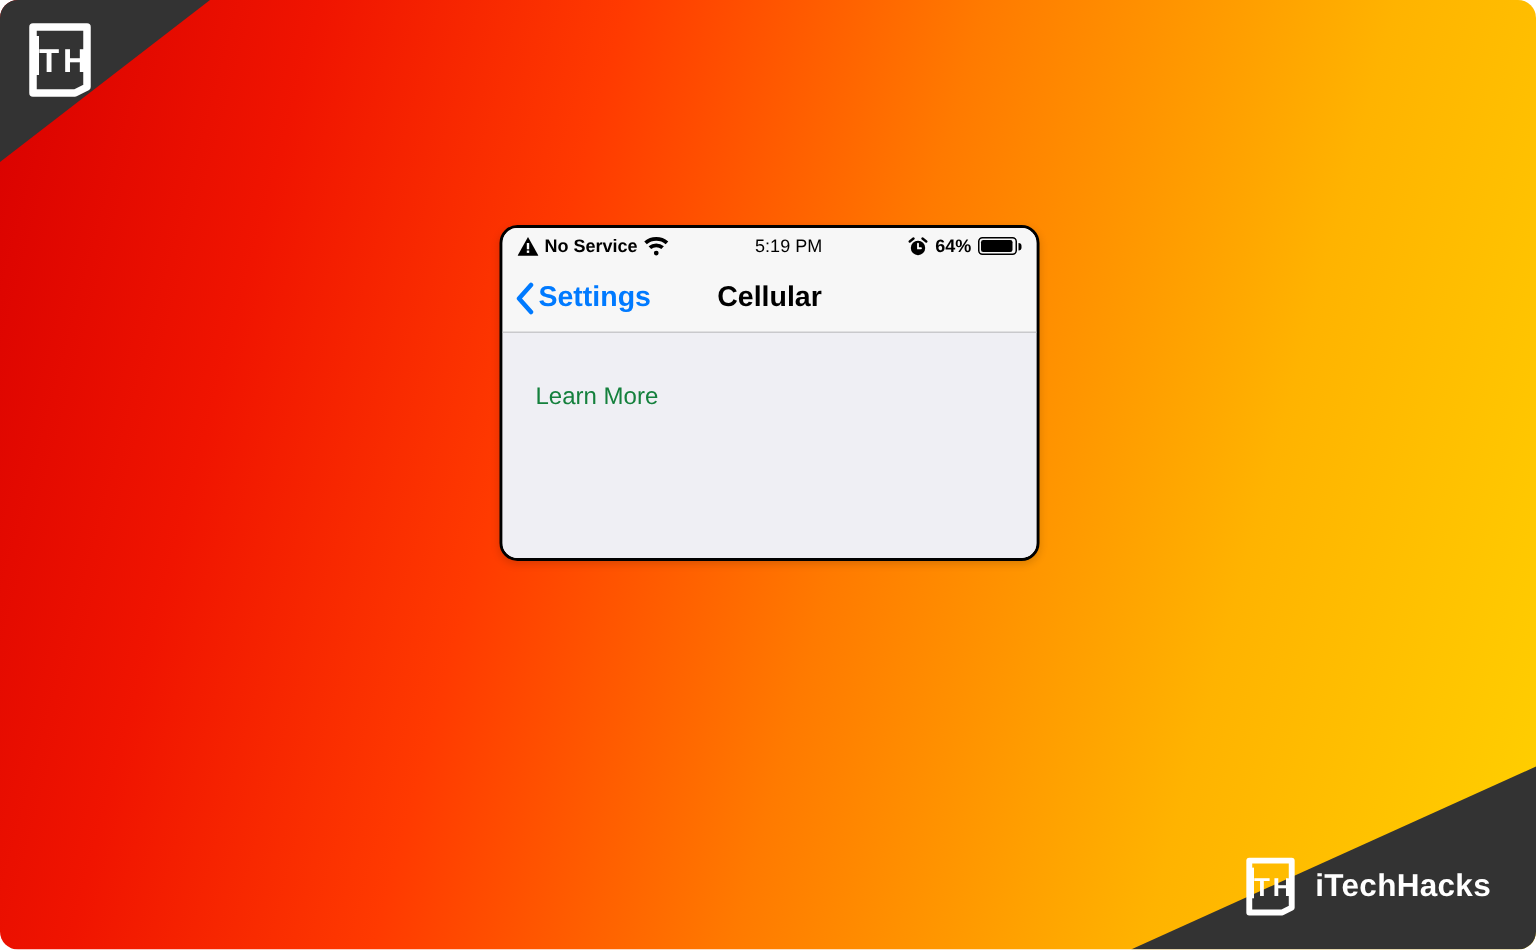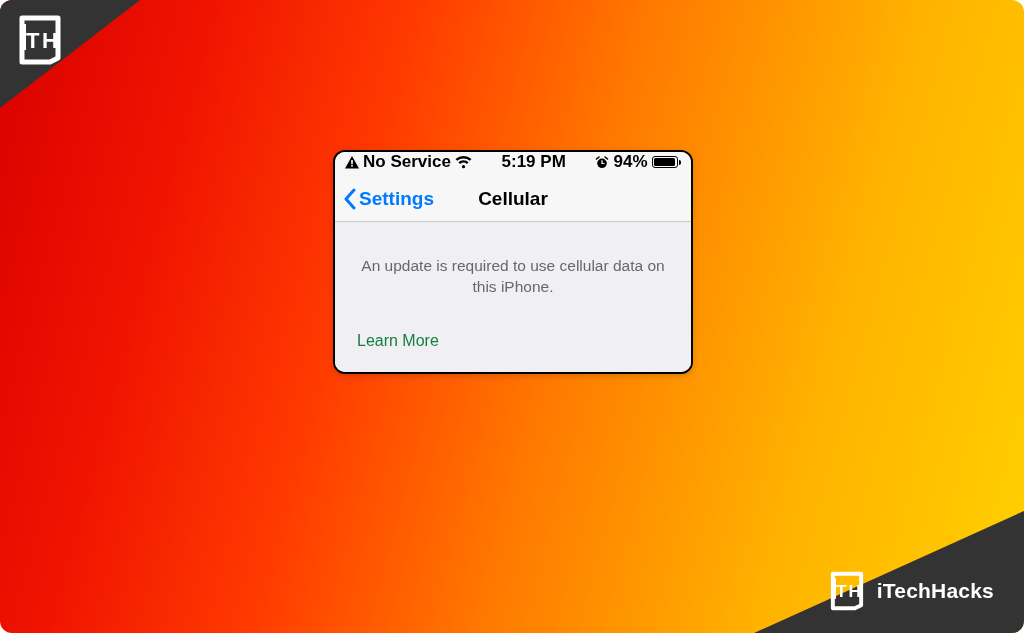--- a/index.html
+++ b/index.html
@@ -58,31 +58,31 @@
     background: #f5f5f7;
     border: 2px solid #000000;
     border-radius: 12px;
     overflow: hidden;
     box-shadow: 0 2px 6px rgba(0,0,0,0.15);
   }
 
   
   .statusbar {
     display: flex;
-    align-items: flex-start;
+    align-items: center;
     justify-content: space-between;
     height: 24px;
     padding: 0 10px;
-    font-size: 17px;
+    font-size: 12px;
     font-weight: 600;
     color: #000;
     background: #f7f7f7;
   }
   .sb-left, .sb-right { display: flex; align-items: center; gap: 4px; }
-  .sb-center { flex: 1; text-align: center; font-weight: 700; }
+  .sb-center { flex: 1; text-align: center; font-weight: 400; }
 
   .warn-icon svg, .wifi-icon svg, .alarm-icon svg { display: block; }
 
   .battery {
     display: inline-flex;
     align-items: center;
     gap: 1px;
   }
   .battery-body {
     position: relative;
@@ -212,21 +212,21 @@
       </div>
       <div class="sb-center">5:19 PM</div>
       <div class="sb-right">
         <span class="alarm-icon">
           <svg width="14" height="13" viewBox="0 0 14 13">
               <circle cx="7" cy="7.3" r="4.8" fill="#000"></circle>
               <path d="M1.5 3 L4 1 M12.5 3 L10 1" stroke="#000" stroke-width="1.6" stroke-linecap="round"></path>
               <path d="M7 4.5 V7.5 H9" stroke="#fff" stroke-width="1.2" fill="none" stroke-linecap="round"></path>
             </svg>
         </span>
-        <span>94%</span>
+        <span>64%</span>
         <span class="battery">
           <span class="battery-body">
               <span class="battery-fill"></span>
             </span>
           <span class="battery-cap"></span>
         </span>
       </div>
     </div>
 
     <div class="navbar">
@@ -235,19 +235,18 @@
           <svg width="14" height="22" viewBox="0 0 14 22">
               <path d="M11 2 L3 11 L11 20" fill="none" stroke="#007aff" stroke-width="3" stroke-linecap="round" stroke-linejoin="round"></path>
             </svg>
         </span>
         <span>Settings</span>
       </div>
       <div class="nav-title">Cellular</div>
     </div>
 
     <div class="content">
-      <div class="msg">An update is required to use cellular data on this iPhone.</div>
       <div class="learn">Learn More</div>
     </div>
 
   </div>
 
 </div>
 
 </body></html>

